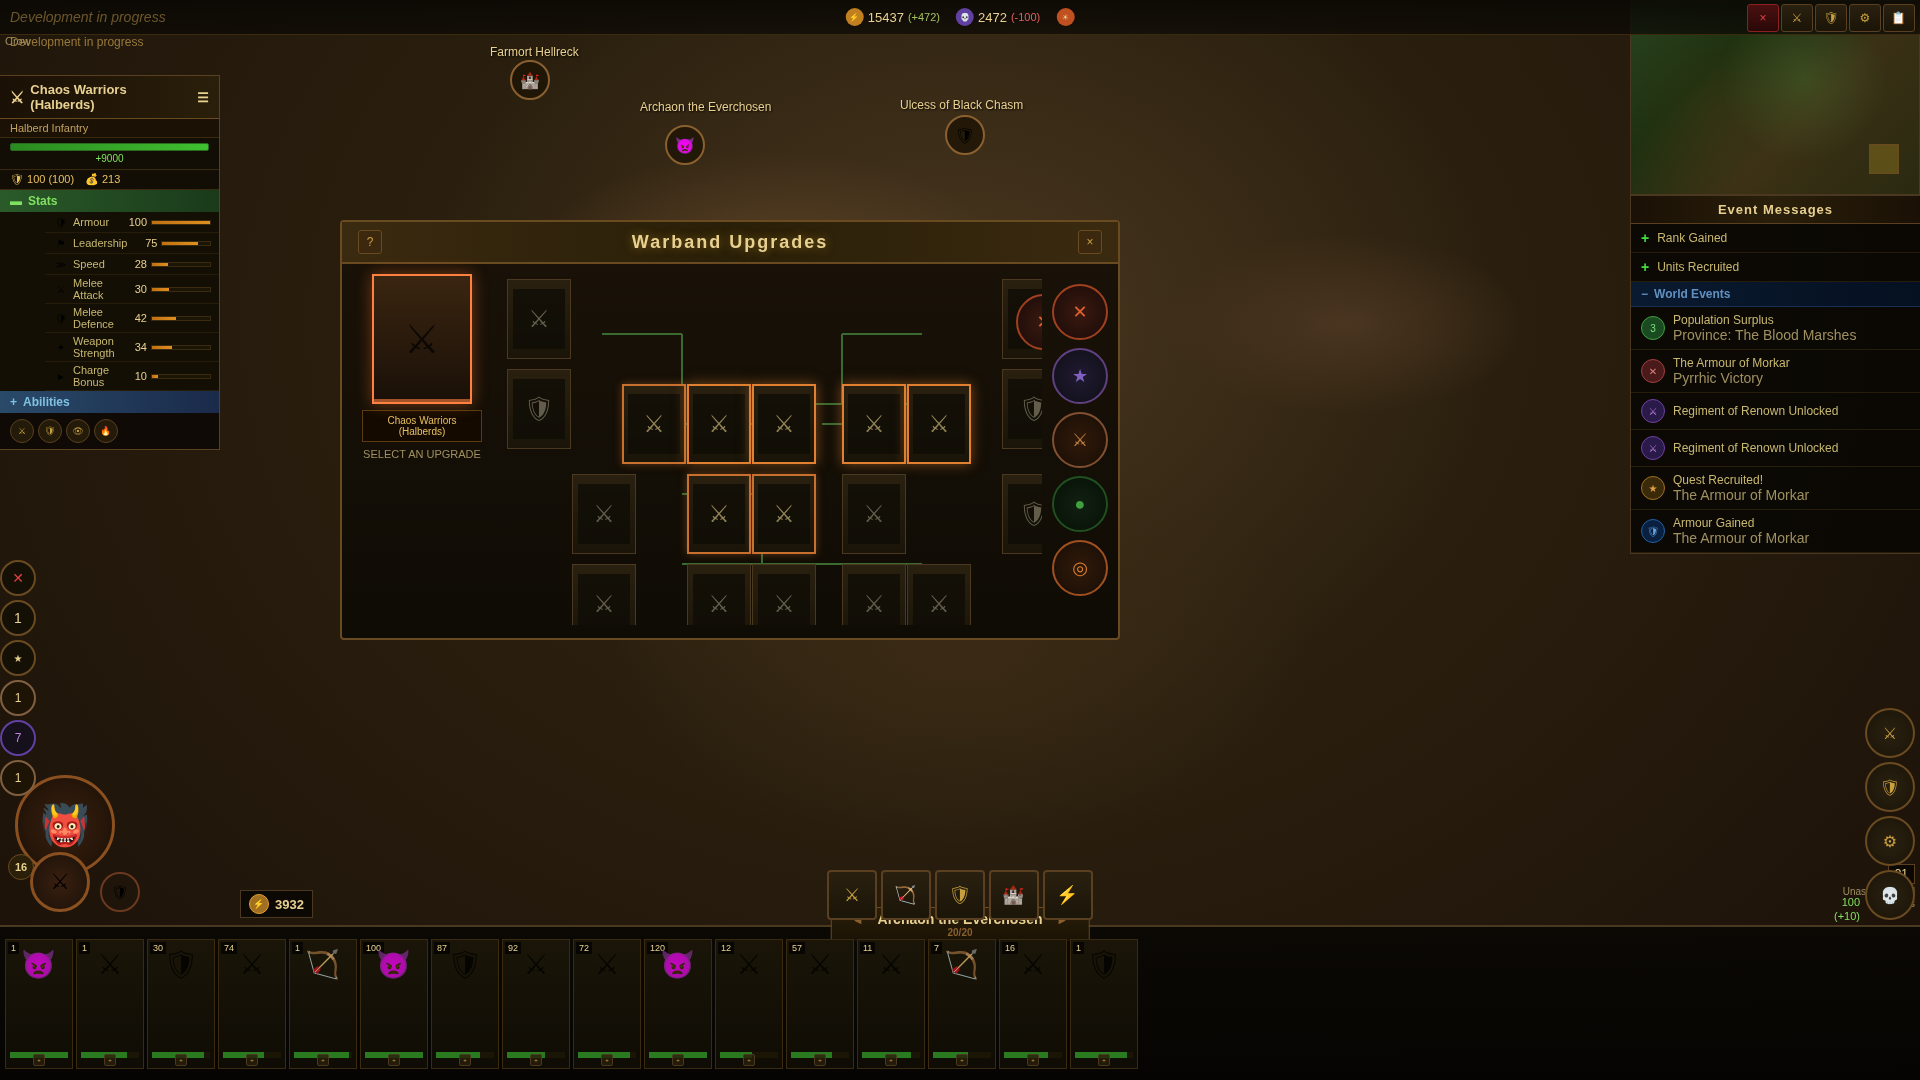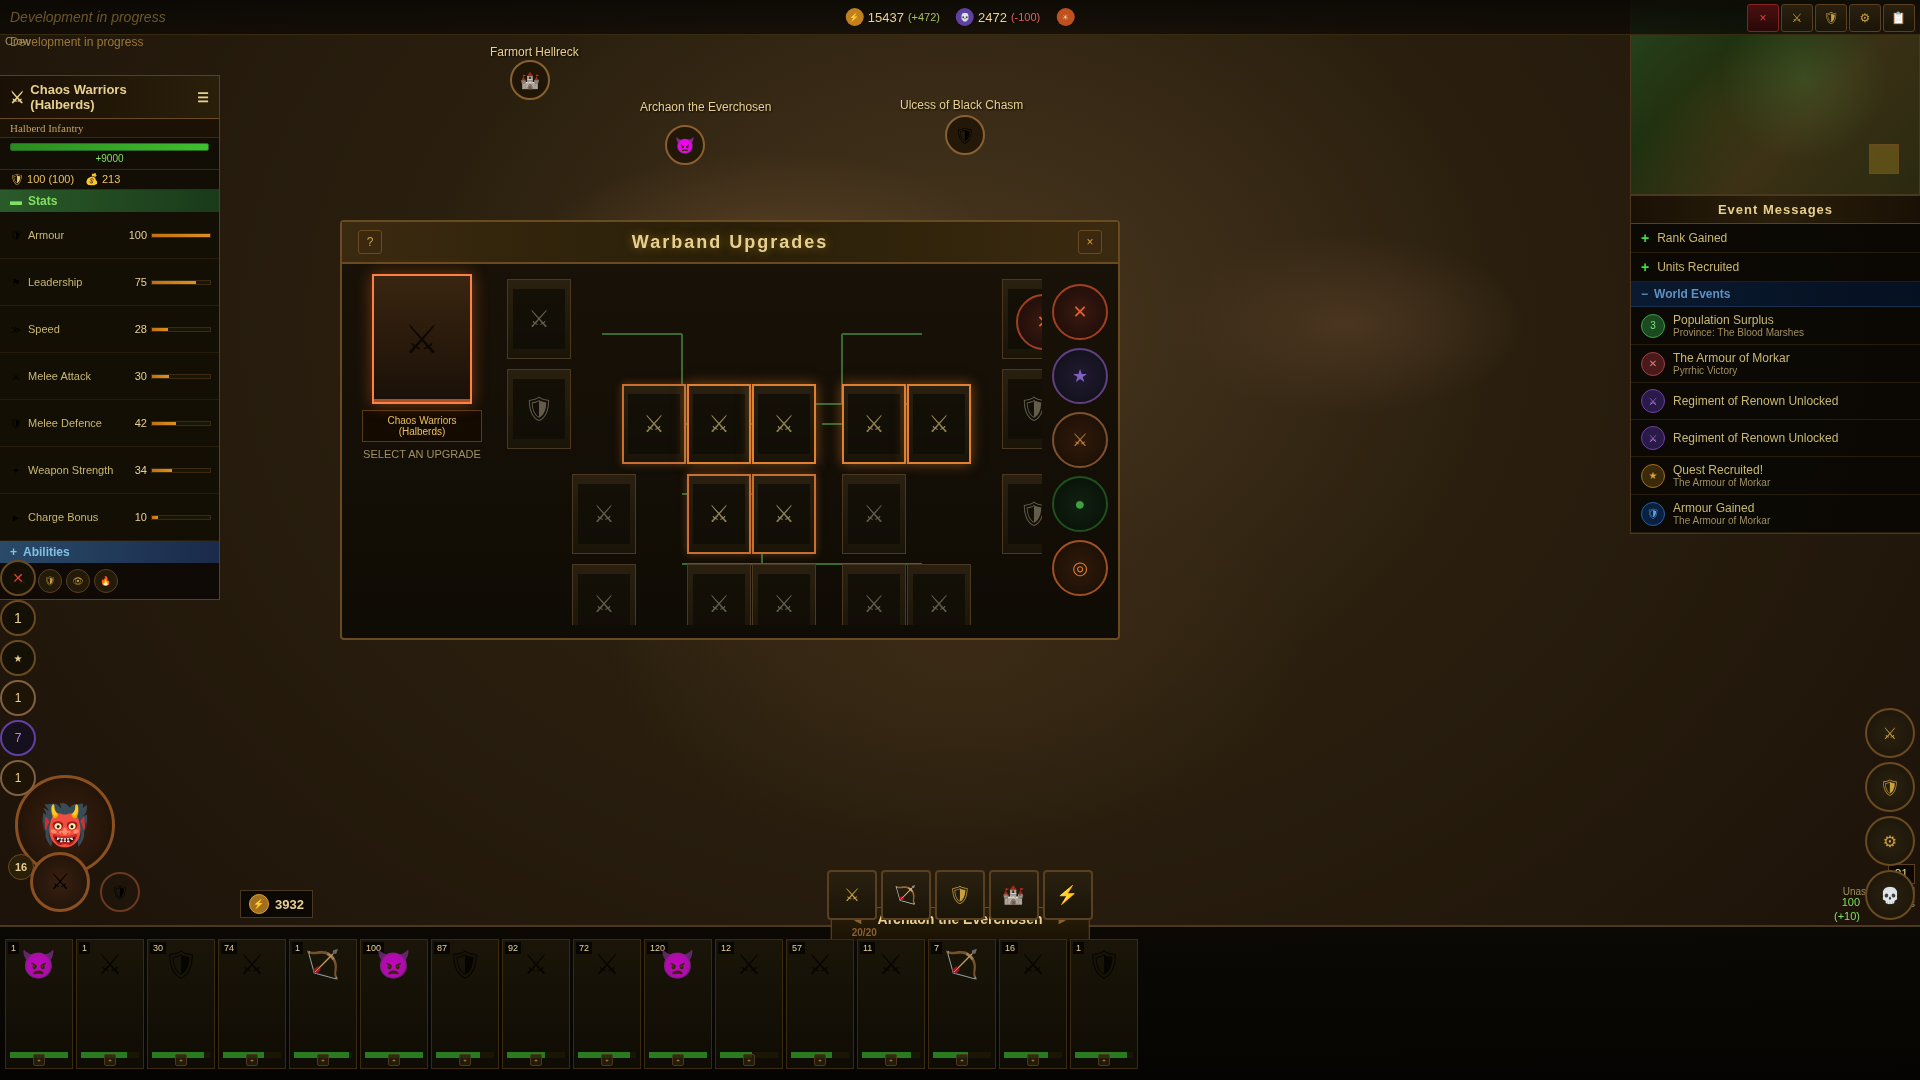--- a/index.html
+++ b/index.html
@@ -55,21 +55,20 @@
       align-items: center;
       gap: 6px;
     }
 
     #unit-type-label {
       color: #c0a060;
       font-size: 11px;
       padding: 3px 10px;
       background: rgba(30,20,5,0.8);
       border-bottom: 1px solid #3a2a10;
-      font-family: Liberation Serif, serif;
     }
 
     .trait-list {
       padding: 4px 10px;
       background: rgba(20,15,5,0.8);
       border-bottom: 1px solid #3a2a10;
     }
 
     .trait-item {
       color: #c8b870;
@@ -135,22 +134,23 @@
       padding: 4px 10px;
       display: flex;
       align-items: center;
       gap: 6px;
       cursor: pointer;
     }
 
     .stat-row {
       display: flex;
       align-items: center;
-      padding: 15px 8px;
+      padding: 2px 8px;
       border-bottom: 1px solid rgba(80,60,20,0.3);
+      margin-left: 45px;
     }
 
     .stat-icon {
       width: 16px;
       height: 16px;
       display: flex;
       align-items: center;
       justify-content: center;
       font-size: 10px;
       flex-shrink: 0;
@@ -440,21 +440,21 @@
     }
 
     .event-icon-green { background: #1a4a20; border: 1px solid #40a040; color: #80e080; }
     .event-icon-red { background: #4a1a1a; border: 1px solid #a04040; color: #e08080; }
     .event-icon-purple { background: #2a1a4a; border: 1px solid #7040a0; color: #c080e0; }
     .event-icon-orange { background: #3a2a0a; border: 1px solid #a07020; color: #e0a040; }
     .event-icon-blue { background: #0a2040; border: 1px solid #2060a0; color: #60a0e0; }
 
     .event-sub-text {
       color: #a09060;
-      font-size: 10px;
+      font-size: 14px;
     }
 
     
     #top-bar {
       position: absolute;
       top: 0;
       left: 0;
       right: 0;
       height: 35px;
       background: linear-gradient(180deg, rgba(10,8,4,0.9) 0%, rgba(10,8,4,0.7) 100%);
@@ -1317,21 +1317,21 @@
     </div>
   </div>
 </div>
 
 <div id="bottom-bar">
 
   <div id="army-label">
     <span style="color:#8a6030;font-size:12px;">◄</span>
     <span style="margin:0 10px;">Archaon the Everchosen</span>
     <span style="color:#8a6030;font-size:12px;">►</span>
-    <div style="font-size:10px;color:#8a6030;">20/20</div>
+    <div style="font-size:10px;color:#8a6030;text-align:center;">20/20</div>
   </div>
 
   <div id="gold-display">
     <div class="gold-icon">⚡</div>
     <span class="gold-amount">3932</span>
   </div>
 
   <div id="unit-roster">
   <div class="unit-slot">
       <div class="unit-slot-num">1</div>

